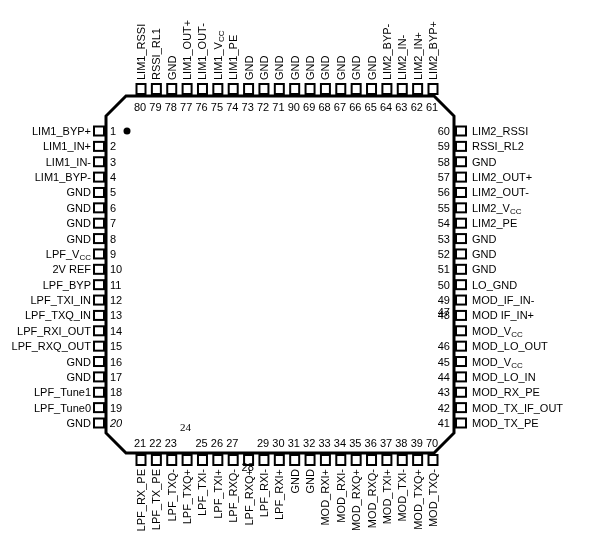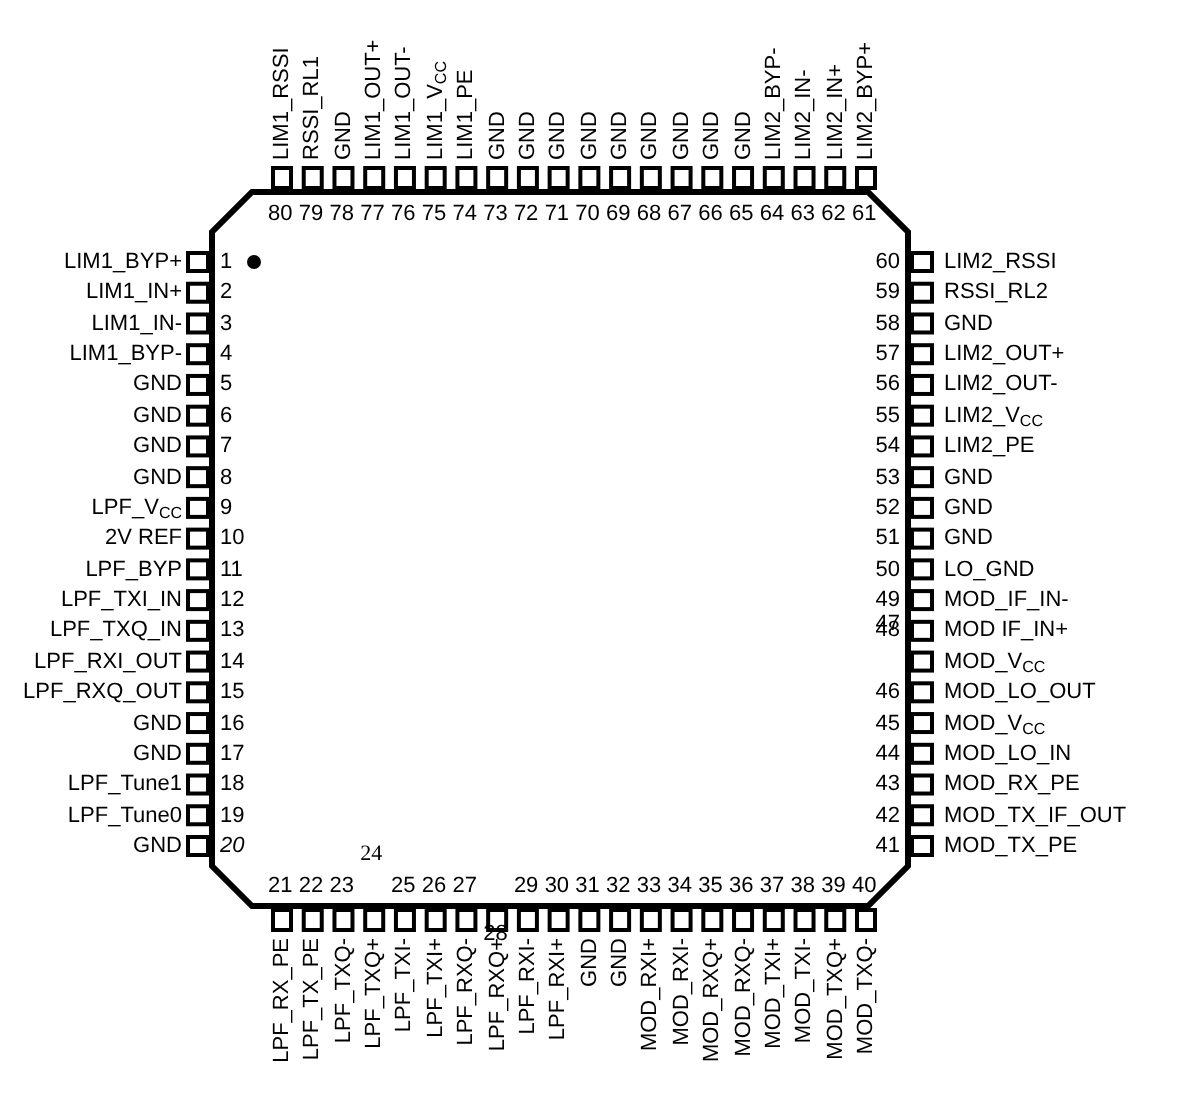--- a/index.html
+++ b/index.html
@@ -213,41 +213,41 @@
       <div class="num" style="left: 349.158px; top: 437px;">35</div>
       <div class="vlbl" style="left: 350.158px; top: 469px; transform: rotate(-90deg) translateX(-100%);">MOD_RXQ+</div>
       <div class="num" style="left: 364.526px; top: 437px;">36</div>
       <div class="vlbl" style="left: 365.526px; top: 469px; transform: rotate(-90deg) translateX(-100%);">MOD_RXQ-</div>
       <div class="num" style="left: 379.895px; top: 437px;">37</div>
       <div class="vlbl" style="left: 380.895px; top: 469px; transform: rotate(-90deg) translateX(-100%);">MOD_TXI+</div>
       <div class="num" style="left: 395.263px; top: 437px;">38</div>
       <div class="vlbl" style="left: 396.263px; top: 469px; transform: rotate(-90deg) translateX(-100%);">MOD_TXI-</div>
       <div class="num" style="left: 410.632px; top: 437px;">39</div>
       <div class="vlbl" style="left: 411.632px; top: 469px; transform: rotate(-90deg) translateX(-100%);">MOD_TXQ+</div>
-      <div class="num" style="left: 426px; top: 437px;">40</div>
+      <div class="num" style="left: 426px; top: 437px;">70</div>
       <div class="vlbl" style="left: 427px; top: 469px; transform: rotate(-90deg) translateX(-100%);">MOD_TXQ-</div>
       <div class="num" style="left: 426px; top: 101px;">61</div>
       <div class="vlbl" style="left: 427px; top: 80px; transform: rotate(-90deg);">LIM2_BYP+</div>
       <div class="num" style="left: 410.632px; top: 101px;">62</div>
       <div class="vlbl" style="left: 411.632px; top: 80px; transform: rotate(-90deg);">LIM2_IN+</div>
       <div class="num" style="left: 395.263px; top: 101px;">63</div>
       <div class="vlbl" style="left: 396.263px; top: 80px; transform: rotate(-90deg);">LIM2_IN-</div>
       <div class="num" style="left: 379.895px; top: 101px;">64</div>
       <div class="vlbl" style="left: 380.895px; top: 80px; transform: rotate(-90deg);">LIM2_BYP-</div>
       <div class="num" style="left: 364.526px; top: 101px;">65</div>
       <div class="vlbl" style="left: 365.526px; top: 80px; transform: rotate(-90deg);">GND</div>
       <div class="num" style="left: 349.158px; top: 101px;">66</div>
       <div class="vlbl" style="left: 350.158px; top: 80px; transform: rotate(-90deg);">GND</div>
       <div class="num" style="left: 333.789px; top: 101px;">67</div>
       <div class="vlbl" style="left: 334.789px; top: 80px; transform: rotate(-90deg);">GND</div>
       <div class="num" style="left: 318.421px; top: 101px;">68</div>
       <div class="vlbl" style="left: 319.421px; top: 80px; transform: rotate(-90deg);">GND</div>
       <div class="num" style="left: 303.053px; top: 101px;">69</div>
       <div class="vlbl" style="left: 304.053px; top: 80px; transform: rotate(-90deg);">GND</div>
-      <div class="num" style="left: 287.684px; top: 101px;">70</div>
+      <div class="num" style="left: 287.684px; top: 101px;">90</div>
       <div class="vlbl" style="left: 288.684px; top: 80px; transform: rotate(-90deg);">GND</div>
       <div class="num" style="left: 272.316px; top: 101px;">71</div>
       <div class="vlbl" style="left: 273.316px; top: 80px; transform: rotate(-90deg);">GND</div>
       <div class="num" style="left: 256.947px; top: 101px;">72</div>
       <div class="vlbl" style="left: 257.947px; top: 80px; transform: rotate(-90deg);">GND</div>
       <div class="num" style="left: 241.579px; top: 101px;">73</div>
       <div class="vlbl" style="left: 242.579px; top: 80px; transform: rotate(-90deg);">GND</div>
       <div class="num" style="left: 226.211px; top: 101px;">74</div>
       <div class="vlbl" style="left: 227.211px; top: 80px; transform: rotate(-90deg);">LIM1_PE</div>
       <div class="num" style="left: 210.842px; top: 101px;">75</div>

